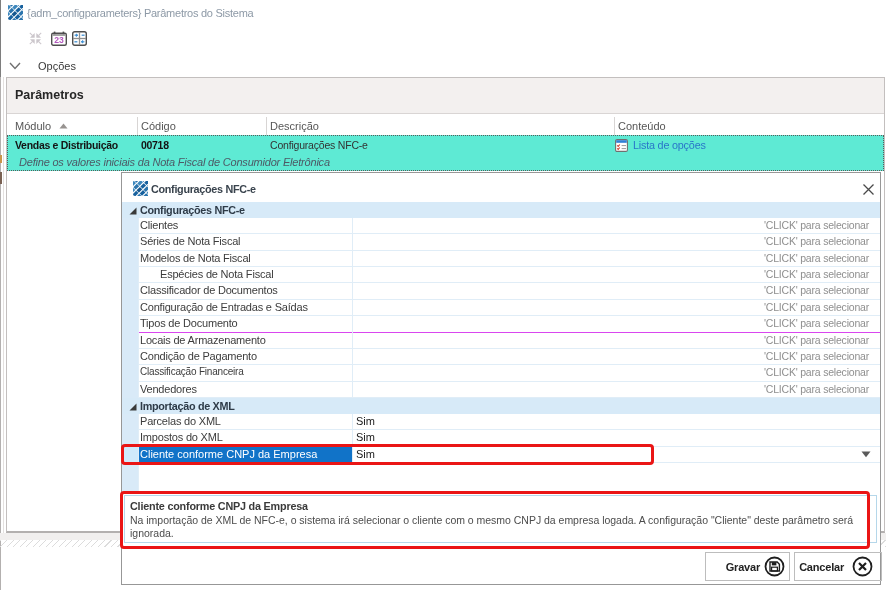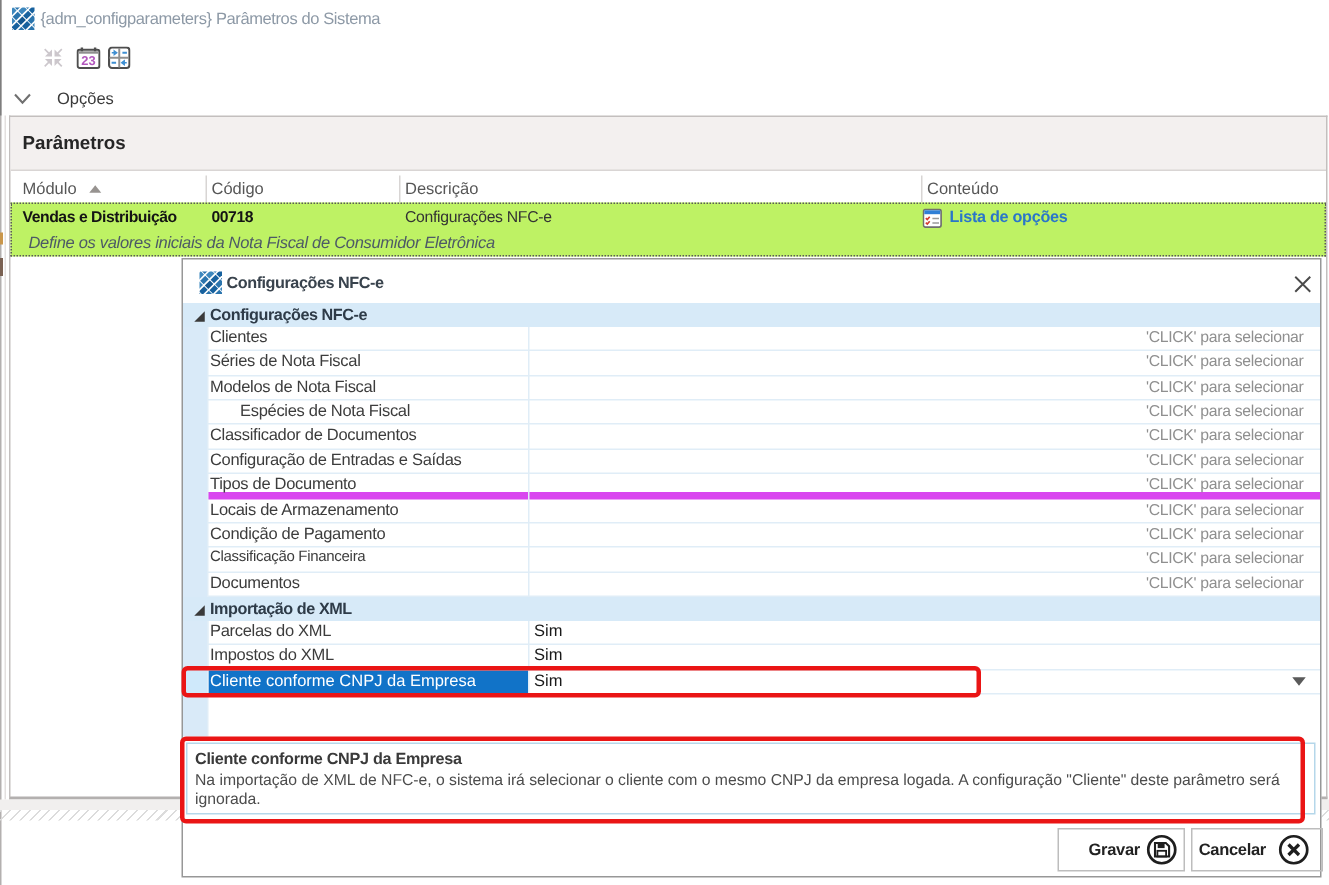--- a/index.html
+++ b/index.html
@@ -97,32 +97,32 @@
   <svg class="abs" style="left:52px;top:45px" width="9" height="6" viewBox="0 0 9 6">
       <path d="M4.5 0.5 L8.5 5.5 L0.5 5.5 Z" fill="#979390"></path>
     </svg>
   <div class="abs" style="left:134px;top:42px;font-size:11px;color:#565656;">Código</div>
   <div class="abs" style="left:263px;top:42px;font-size:11px;color:#565656;">Descrição</div>
   <div class="abs" style="left:611px;top:42px;font-size:11px;color:#565656;">Conteúdo</div>
   <div class="abs" style="left:130px;top:39px;width:1px;height:18px;background:#d8d5d4;"></div>
   <div class="abs" style="left:259px;top:39px;width:1px;height:18px;background:#d8d5d4;"></div>
   <div class="abs" style="left:607px;top:39px;width:1px;height:18px;background:#d8d5d4;"></div>
 
-  <div class="abs" style="left:0;top:57px;width:877px;height:36px;background:#bef264;border:1px dotted #5a5a5a;">
+  <div class="abs" style="left:0;top:57px;width:877px;height:36px;background:#5eead4;border:1px dotted #5a5a5a;">
     <div class="abs" style="left:7px;top:2.5px;font-size:10.5px;letter-spacing:-0.3px;font-weight:bold;color:#141414;">Vendas e Distribuição</div>
     <div class="abs" style="left:133px;top:2.5px;font-size:10.5px;letter-spacing:-0.3px;font-weight:bold;color:#141414;">00718</div>
     <div class="abs" style="left:262px;top:3px;font-size:10.5px;letter-spacing:-0.2px;color:#333;">Configurações NFC-e</div>
     <svg class="abs" style="left:607px;top:3px" width="13" height="13" viewBox="0 0 13 13">
       <rect x="0.6" y="0.6" width="11.8" height="11.8" rx="1.4" fill="#fff" stroke="#6f6f6f" stroke-width="1.1"></rect>
       <rect x="1.2" y="1.2" width="10.6" height="2.6" fill="#2f7fd6"></rect>
       <path d="M2.2 6.4 l1 1 1.6-1.9 M2.2 9.4 l1 1 1.6-1.9" stroke="#d23b2f" stroke-width="1.1" fill="none"></path>
       <line x1="6.6" y1="6.6" x2="11" y2="6.6" stroke="#9a9a9a" stroke-width="1"></line>
       <line x1="6.6" y1="9.6" x2="11" y2="9.6" stroke="#9a9a9a" stroke-width="1"></line>
     </svg>
-    <div class="abs" style="left:625px;top:3px;font-size:10.8px;letter-spacing:-0.2px;font-weight:bold;color:#2a76c9;">Lista de opções</div>
+    <div class="abs" style="left:625px;top:3px;font-size:10.8px;letter-spacing:-0.2px;font-weight:normal;color:#2a76c9;">Lista de opções</div>
     <div class="abs" style="left:11px;top:20px;font-size:11px;letter-spacing:-0.2px;font-style:italic;color:#4d5a66;">Define os valores iniciais da Nota Fiscal de Consumidor Eletrônica</div>
   </div>
 </div>
 
 <div class="abs" style="left:0;top:533px;width:886px;height:7px;background:#f1efee;"></div>
 <div class="abs" style="left:0;top:540px;width:886px;height:7px;background:repeating-linear-gradient(135deg,#dcdcdc 0px,#dcdcdc 1px,transparent 1px,transparent 4.6px);"></div>
 
 <div class="abs" style="left:121px;top:172px;width:760px;height:413px;background:#fff;border:1px solid #979797;">
   <svg class="abs" style="left:11px;top:8px" width="15" height="15" viewBox="0 0 15 15">
     <defs>
@@ -162,38 +162,38 @@
         <div class="abs" style="right:11px;top:1px;font-size:10.5px;letter-spacing:-0.2px;color:#8f8f8f;">'CLICK' para selecionar</div>
       </div>
       <div style="position:relative;width:758px;height:16.36px;border-bottom:1px solid #e0edf7;">
         <div class="abs" style="left:18px;top:1px;font-size:11px;letter-spacing:-0.2px;color:#3c3c3c;">Classificador de Documentos</div>
         <div class="abs" style="right:11px;top:1px;font-size:10.5px;letter-spacing:-0.2px;color:#8f8f8f;">'CLICK' para selecionar</div>
       </div>
       <div style="position:relative;width:758px;height:16.36px;border-bottom:1px solid #e0edf7;">
         <div class="abs" style="left:18px;top:1px;font-size:11px;letter-spacing:-0.2px;color:#3c3c3c;">Configuração de Entradas e Saídas</div>
         <div class="abs" style="right:11px;top:1px;font-size:10.5px;letter-spacing:-0.2px;color:#8f8f8f;">'CLICK' para selecionar</div>
       </div>
-      <div style="position:relative;width:758px;height:16.36px;border-bottom:5px solid #d946ef;">
+      <div style="position:relative;width:758px;height:16.36px;border-bottom:1px solid #d946ef;">
         <div class="abs" style="left:18px;top:1px;font-size:11px;letter-spacing:-0.2px;color:#3c3c3c;">Tipos de Documento</div>
         <div class="abs" style="right:11px;top:1px;font-size:10.5px;letter-spacing:-0.2px;color:#8f8f8f;">'CLICK' para selecionar</div>
       </div>
       <div style="position:relative;width:758px;height:16.36px;border-bottom:1px solid #e0edf7;">
         <div class="abs" style="left:18px;top:1px;font-size:11px;letter-spacing:-0.2px;color:#3c3c3c;">Locais de Armazenamento</div>
         <div class="abs" style="right:11px;top:1px;font-size:10.5px;letter-spacing:-0.2px;color:#8f8f8f;">'CLICK' para selecionar</div>
       </div>
       <div style="position:relative;width:758px;height:16.36px;border-bottom:1px solid #e0edf7;">
         <div class="abs" style="left:18px;top:1px;font-size:11px;letter-spacing:-0.2px;color:#3c3c3c;">Condição de Pagamento</div>
         <div class="abs" style="right:11px;top:1px;font-size:10.5px;letter-spacing:-0.2px;color:#8f8f8f;">'CLICK' para selecionar</div>
       </div>
       <div style="position:relative;width:758px;height:16.36px;border-bottom:1px solid #e0edf7;">
         <div class="abs" style="left:18px;top:1px;font-size:10px;letter-spacing:-0.2px;color:#3c3c3c;">Classificação Financeira</div>
         <div class="abs" style="right:11px;top:1px;font-size:10.5px;letter-spacing:-0.2px;color:#8f8f8f;">'CLICK' para selecionar</div>
       </div>
       <div style="position:relative;width:758px;height:16.36px;border-bottom:1px solid #e0edf7;">
-        <div class="abs" style="left:18px;top:1px;font-size:11px;letter-spacing:-0.2px;color:#3c3c3c;">Documentos</div>
+        <div class="abs" style="left:18px;top:1px;font-size:11px;letter-spacing:-0.2px;color:#3c3c3c;">Vendedores</div>
         <div class="abs" style="right:11px;top:1px;font-size:10.5px;letter-spacing:-0.2px;color:#8f8f8f;">'CLICK' para selecionar</div>
       </div>
     </div>
 
   <div class="abs" style="left:0;top:225px;width:758px;height:16px;background:#d7eaf8;z-index:2;">
     <svg class="abs" style="left:7px;top:4.5px" width="8" height="8" viewBox="0 0 8 8">
         <path d="M7.5 0.5 L7.5 7.5 L0.5 7.5 Z" fill="#3a3a3a"></path>
       </svg>
     <div class="abs" style="left:18px;top:2px;font-size:10.8px;letter-spacing:-0.3px;font-weight:bold;color:#2e3b48;">Importação de XML</div>
   </div>

